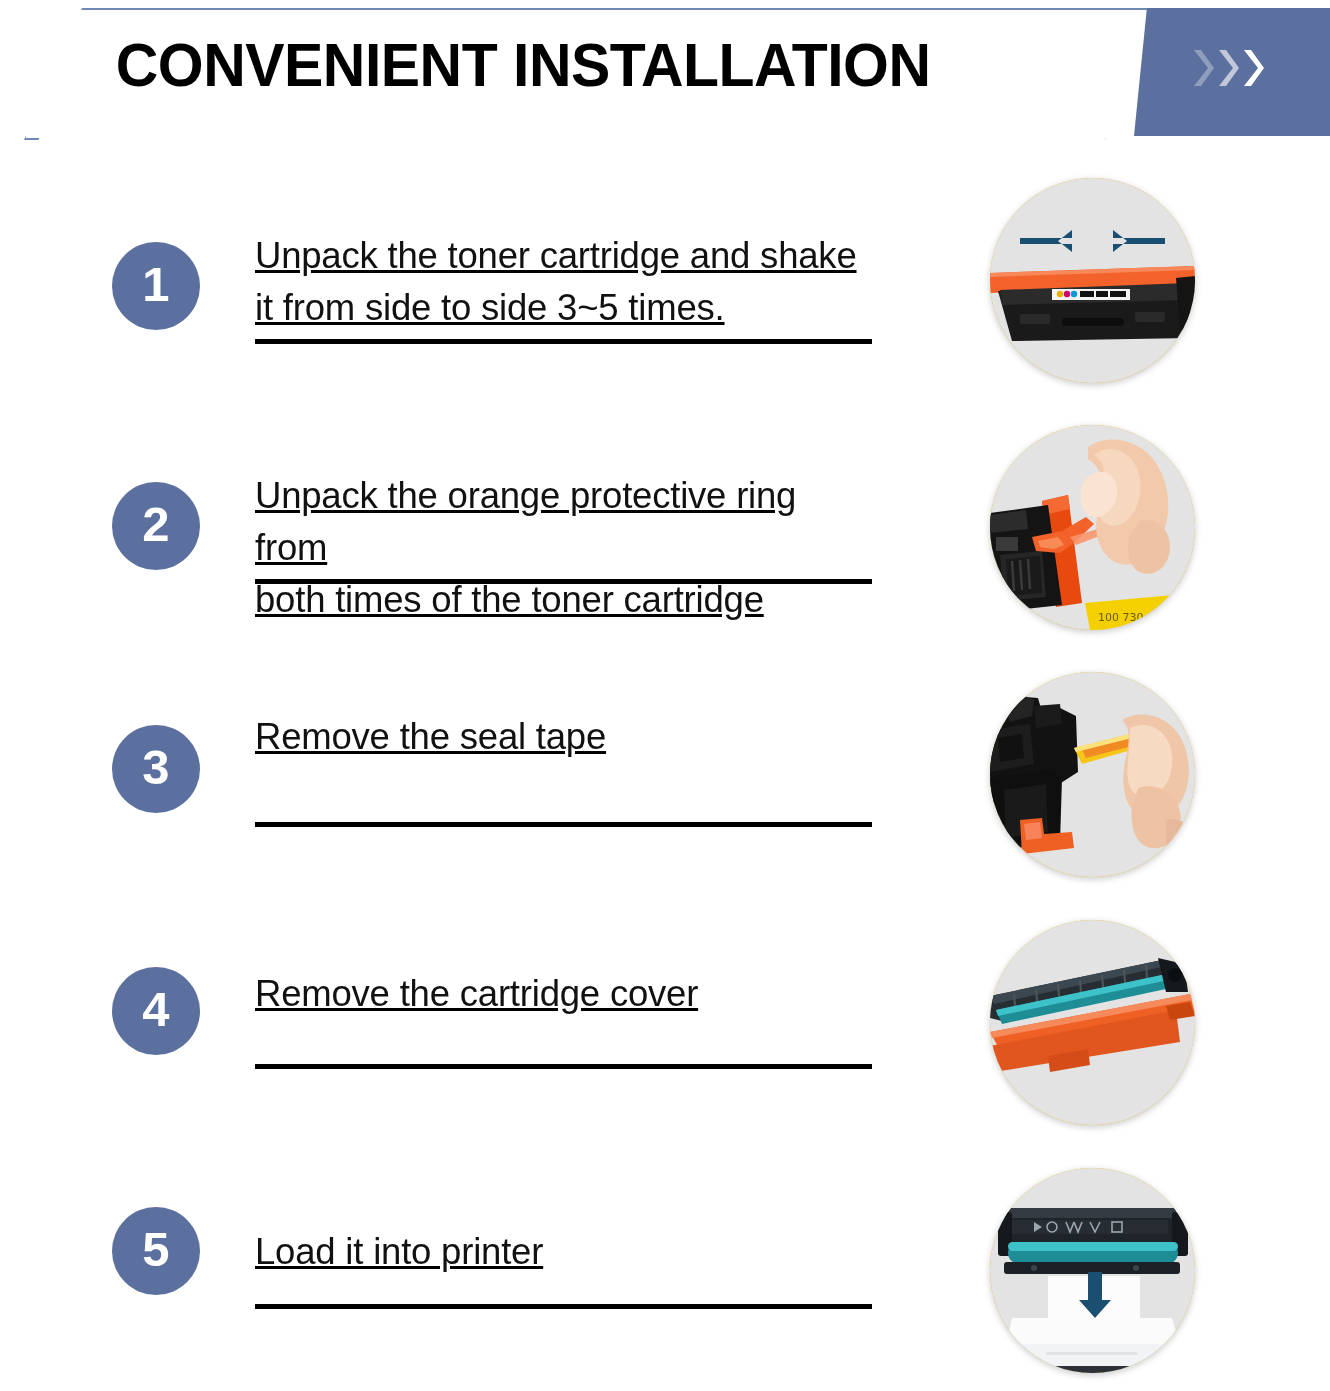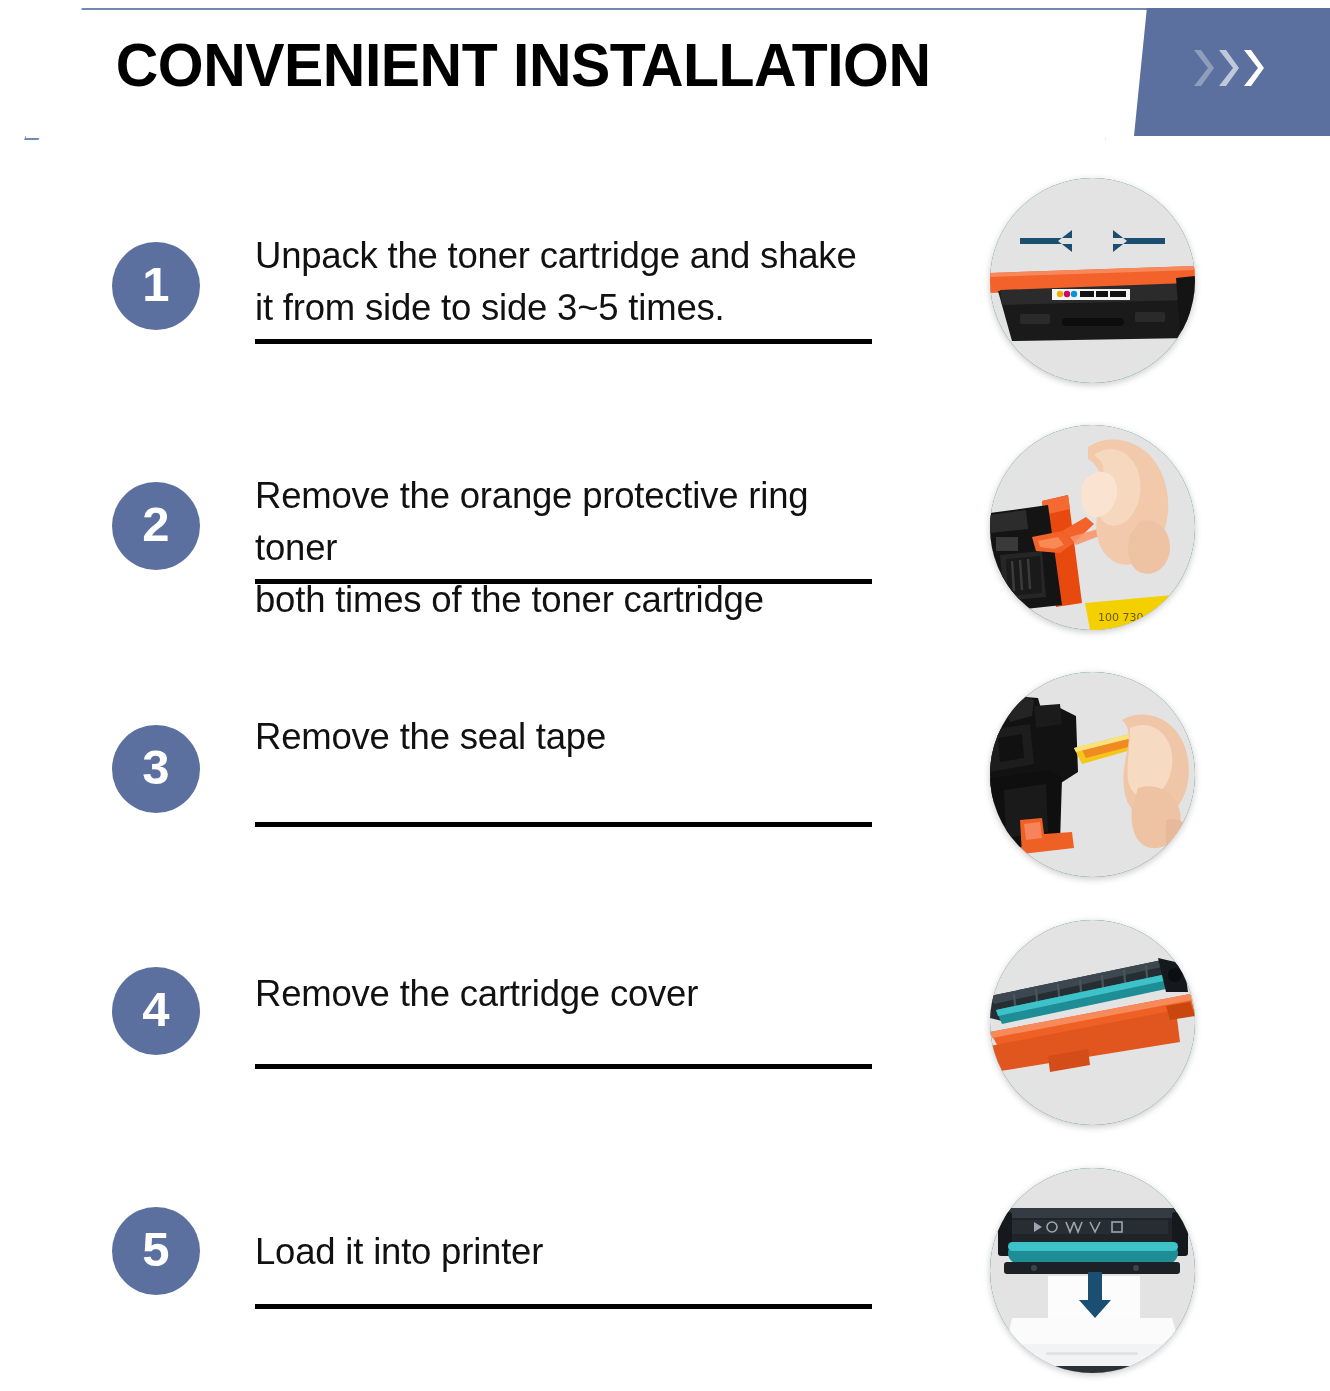--- a/index.html
+++ b/index.html
@@ -68,39 +68,39 @@
     background:#5b709e;
     color:#ffffff;
     display:flex;align-items:center;justify-content:center;
     font-size:49px;font-weight:bold;
     font-family:"Liberation Sans", sans-serif;
     line-height:1;
     box-sizing:border-box;
     padding-bottom:3px;
   }
   .step-body{
-    position:absolute;left:255px;width:620px;
+    position:absolute;left:255px;width:620px;text-decoration:underline;
   }
   .step-text{
     font-size:36.5px;
     line-height:52px;
     color:#111111;
     font-family:"Liberation Sans", sans-serif;
     font-weight:normal;
     letter-spacing:-0.2px;
   }
   .step-rule{
     position:absolute;left:255px;width:617px;height:5px;background:#000000;
   }
 
   
   .photo{
     position:absolute;left:990px;width:205px;height:205px;
     border-radius:50%;
-    background:#0f766e;
+    background:#eab308;
     overflow:hidden;
     box-shadow:0 2px 7px rgba(0,0,0,0.22);
   }
   .photo svg{display:block;width:205px;height:205px;}
 
   
   #photo-1{top:178px;}
   #photo-2{top:425px;}
   #photo-3{top:672px;}
   #photo-4{top:920px;}
@@ -141,21 +141,21 @@
     <div class="step-body" style="top:80px;">
       <div class="step-text">Unpack the toner cartridge and shake</div>
       <div class="step-text">it from side to side 3~5 times.</div>
     </div>
     <div class="step-rule" style="top:189px;"></div>
   </div>
 
   <div class="step" style="top:240px;">
     <div class="step-num" style="top:92px;">2</div>
     <div class="step-body" style="top:80px;">
-      <div class="step-text">Remove the orange protective ring toner</div>
+      <div class="step-text">Unpack the orange protective ring from</div>
       <div class="step-text">both times of the toner cartridge</div>
     </div>
     <div class="step-rule" style="top:189px;"></div>
   </div>
 
   <div class="step" style="top:483px;">
     <div class="step-num" style="top:92px;">3</div>
     <div class="step-body" style="top:78px;">
       <div class="step-text">Remove the seal tape</div>
     </div>

